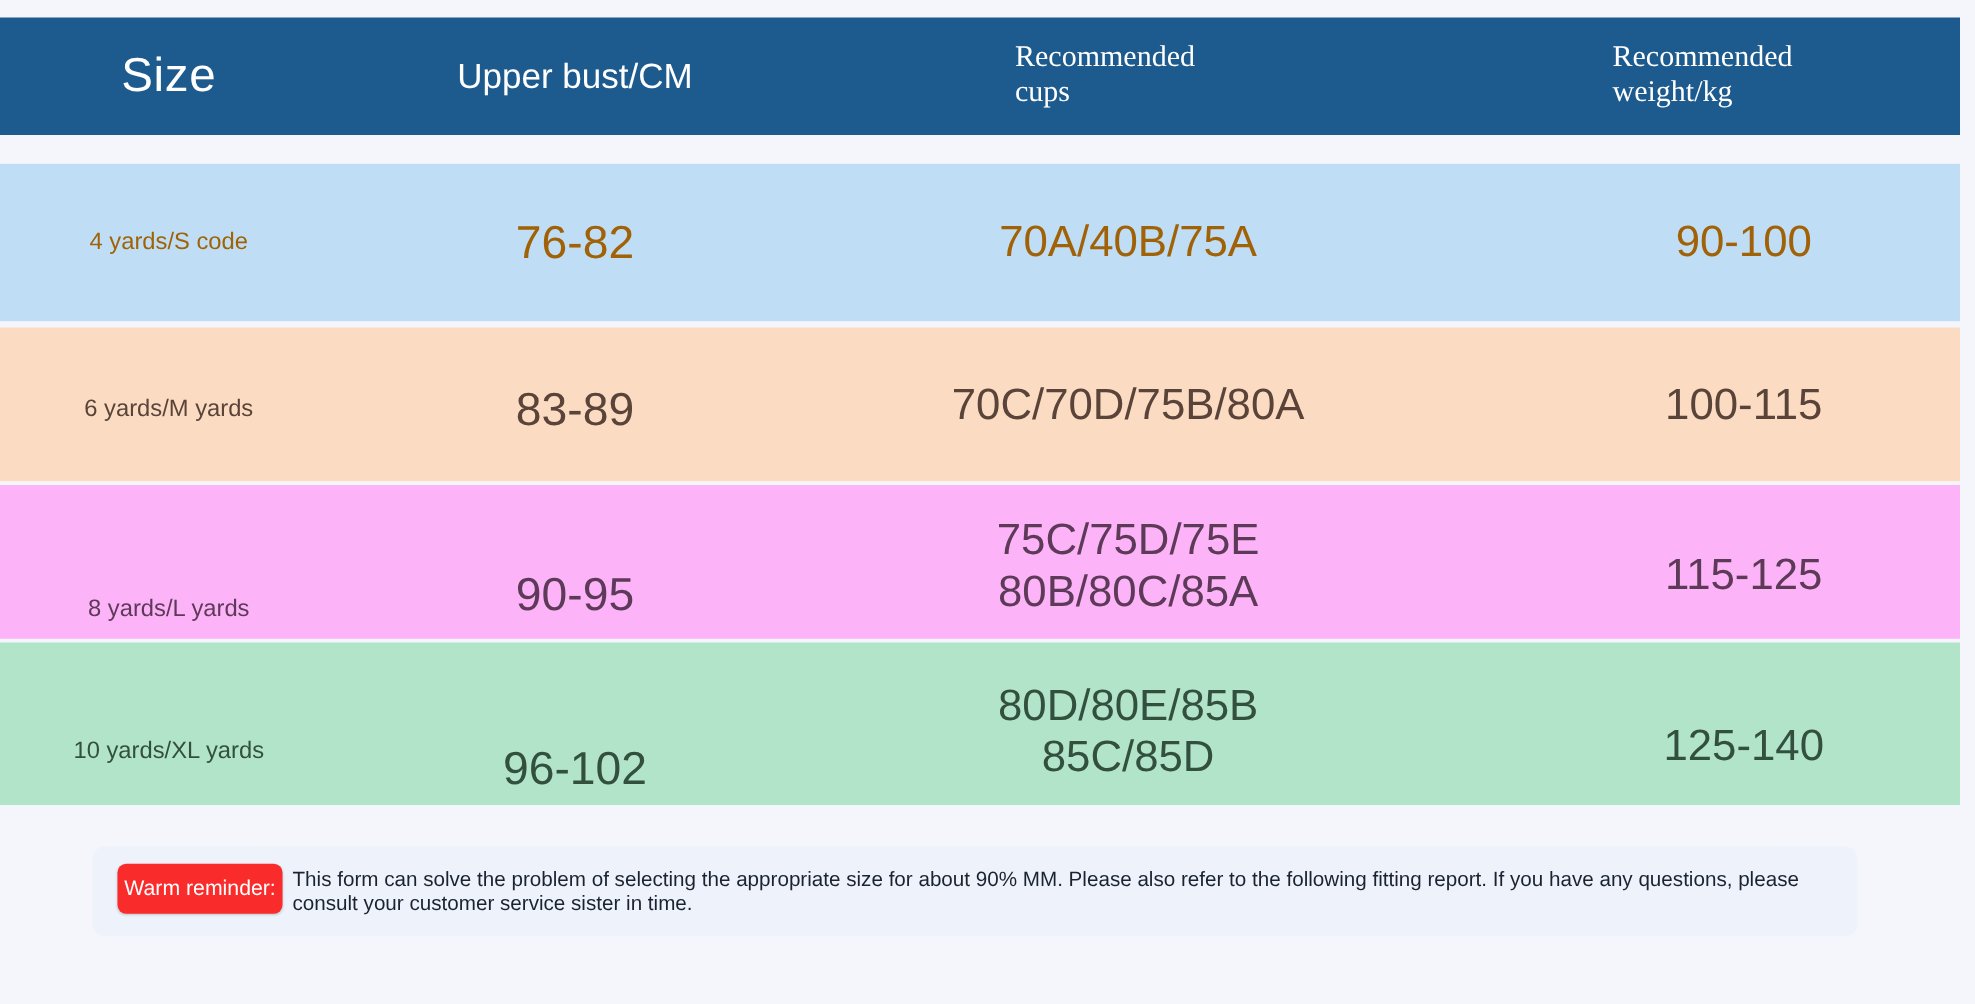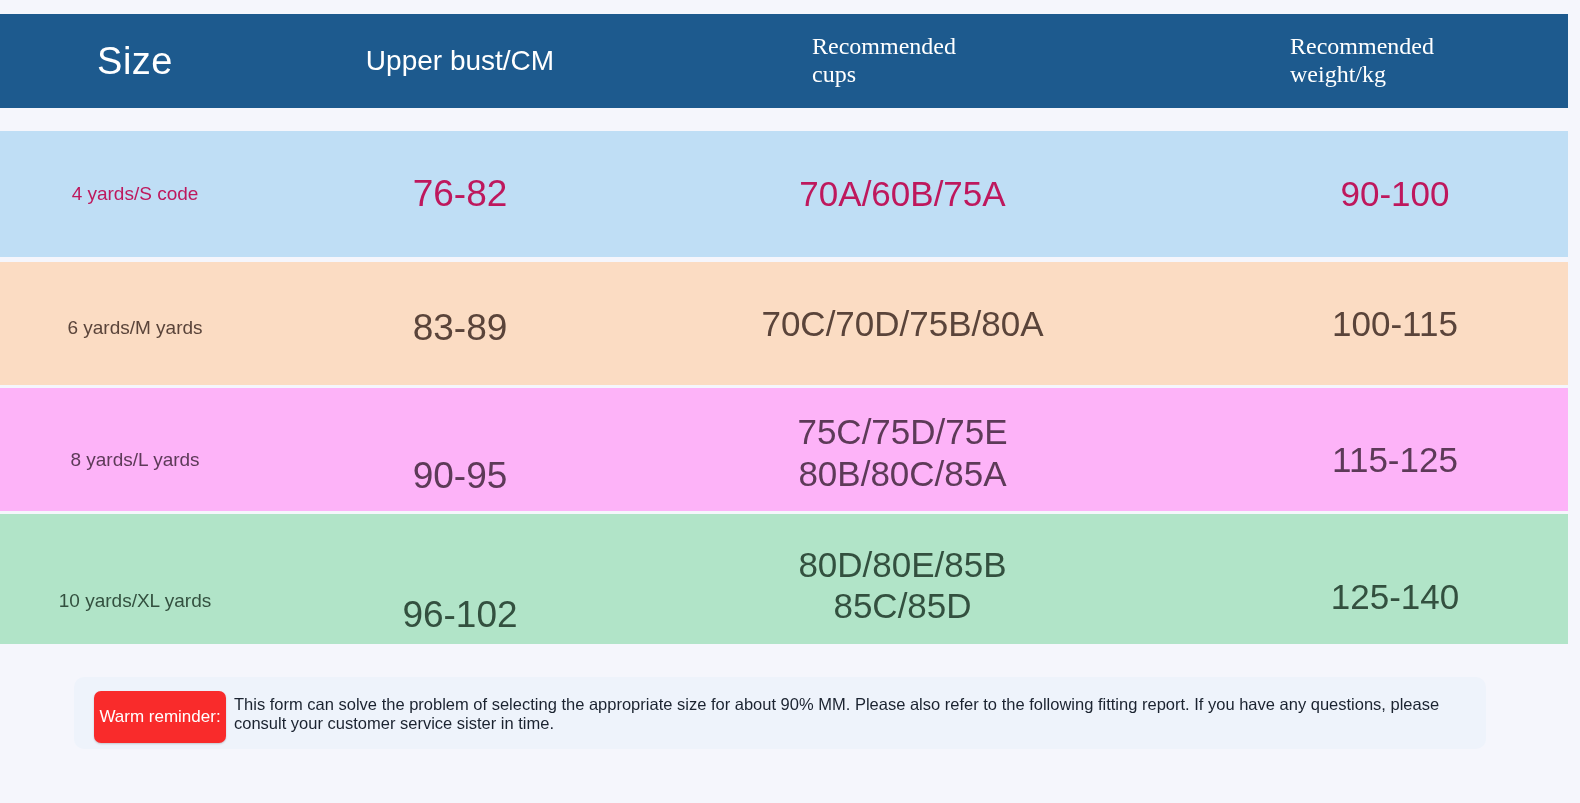--- a/index.html
+++ b/index.html
@@ -111,41 +111,41 @@
   }
   .cell-weight {
     left: 1230px;
     width: 330px;
     justify-content: center;
     font-size: 35px;
   }
 
   
   .row-1 { background: #bfdef5; }
-  .row-1 .cell { color: #be185d; }
+  .row-1 .cell { color: #a16207; }
   .row-2 { background: #fbdcc3; }
   .row-2 .cell { color: #5a443a; }
   .row-3 { background: #fdb3f8; }
   .row-3 .cell { color: #5d3a58; }
   .row-4 { background: #b1e4c8; }
   .row-4 .cell { color: #33503f; }
 
   
   .row-1 { top: 131px; height: 126px; }
   .row-1 .cell-size   { align-items: center; padding-bottom: 6px; }
   .row-1 .cell-bust   { align-items: center; padding-bottom: 4px; }
   .row-1 .cell-cups   { align-items: center; padding-bottom: 2px; }
   .row-1 .cell-weight { align-items: center; padding-bottom: 2px; }
 
   .row-2 { top: 262px; height: 123px; }
   .row-2 .cell-size   { padding-top: 4px; }
   .row-2 .cell-bust   { padding-top: 4px; }
 
   .row-3 { top: 388px; height: 123px; }
-  .row-3 .cell-size   { padding-top: 10px; }
+  .row-3 .cell-size   { padding-top: 10px; margin-top: 28px; }
   .row-3 .cell-bust   { padding-top: 26px; }
   .row-3 .cell-cups   { padding-top: 3px; }
   .row-3 .cell-weight { padding-top: 10px; }
 
   .row-4 { top: 514px; height: 130px; }
   .row-4 .cell-size   { padding-top: 22px; }
   .row-4 .cell-bust   { padding-top: 36px; }
   .row-4 .cell-cups   { padding-top: 6px; }
   .row-4 .cell-weight { padding-top: 18px; }
 
@@ -163,21 +163,21 @@
     display: flex;
     align-items: flex-start;
     padding: 0;
     box-sizing: border-box;
   }
   .reminder-badge {
     position: absolute;
     left: 20px;
     top: 14px;
     width: 132px;
-    height: 52px;
+    height: 40px;
     background: #f92b2b;
     border-radius: 7px;
     color: #ffffff;
     font-size: 17px;
     display: flex;
     align-items: center;
     justify-content: center;
     box-shadow: 0 1px 2px rgba(0,0,0,0.18);
   }
   .reminder-text {
@@ -217,21 +217,21 @@
   </div>
 
   <div class="row row-1">
     <div class="cell cell-size">
       <span>4 yards/S code</span>
     </div>
     <div class="cell cell-bust">
       <span>76-82</span>
     </div>
     <div class="cell cell-cups">
-      <span class="cups-line">70A/60B/75A</span>
+      <span class="cups-line">70A/40B/75A</span>
     </div>
     <div class="cell cell-weight">
       <span>90-100</span>
     </div>
   </div>
 
   <div class="row row-2">
     <div class="cell cell-size">
       <span>6 yards/M yards</span>
     </div>

